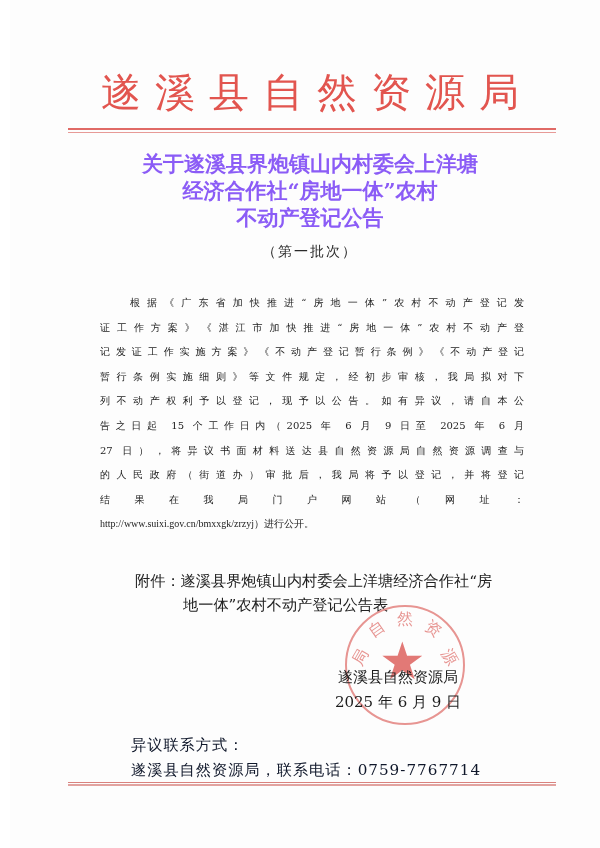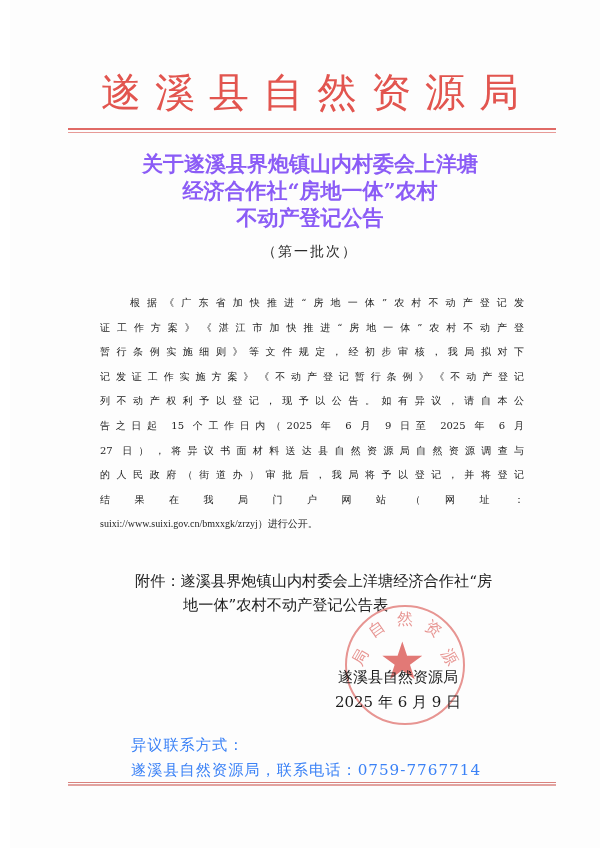--- a/index.html
+++ b/index.html
@@ -137,21 +137,21 @@
       font-size: 15px;
       line-height: 25px;
       color: #1c1c1c;
     }
     .contact {
       position: absolute;
       left: 121px;
       top: 733px;
       font-size: 15.2px;
       line-height: 25px;
-      color: #3b82f6;
+      color: #0f172a;
       letter-spacing: 1px;
     }
   </style>
 </head>
 <body>
 
 <div class="page">
 
   <div class="masthead">遂溪县自然资源局</div>
 
@@ -164,28 +164,28 @@
     <div>关于遂溪县界炮镇山内村委会上洋塘</div>
     <div>经济合作社“房地一体”农村</div>
     <div>不动产登记公告</div>
   </div>
 
   <div class="batch">（第一批次）</div>
 
   <div class="body-text">
     <span class="line indent">根据《广东省加快推进“房地一体”农村不动产登记发</span>
     <span class="line">证工作方案》《湛江市加快推进“房地一体”农村不动产登</span>
+    <span class="line">记发证工作实施方案》《不动产登记暂行条例》《不动产登记</span>
     <span class="line">暂行条例实施细则》等文件规定，经初步审核，我局拟对下</span>
-    <span class="line">记发证工作实施方案》《不动产登记暂行条例》《不动产登记</span>
     <span class="line">列不动产权利予以登记，现予以公告。如有异议，请自本公</span>
     <span class="line">告之日起 15 个工作日内（2025 年 6 月 9 日至 2025 年 6 月</span>
     <span class="line">27 日），将异议书面材料送达县自然资源局自然资源调查与</span>
     <span class="line">的人民政府（街道办）审批后，我局将予以登记，并将登记</span>
     <span class="line">结 果 在 我 局 门 户 网 站 （ 网 址 ：</span>
-    <span class="line last url">suixi://www.suixi.gov.cn/bmxxgk/zrzyj）进行公开。</span>
+    <span class="line last url">http://www.suixi.gov.cn/bmxxgk/zrzyj）进行公开。</span>
   </div>
 
   <div class="attachment">
     <div>附件：遂溪县界炮镇山内村委会上洋塘经济合作社“房</div>
     <div class="l2">地一体”农村不动产登记公告表</div>
   </div>
 
   <div class="seal">
     <span class="star">★</span>
     <span class="arc" style="left:6px;top:40px;transform:rotate(-60deg);">局</span>

